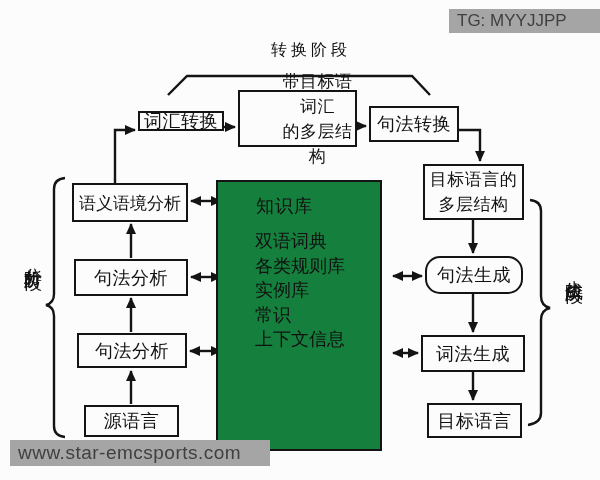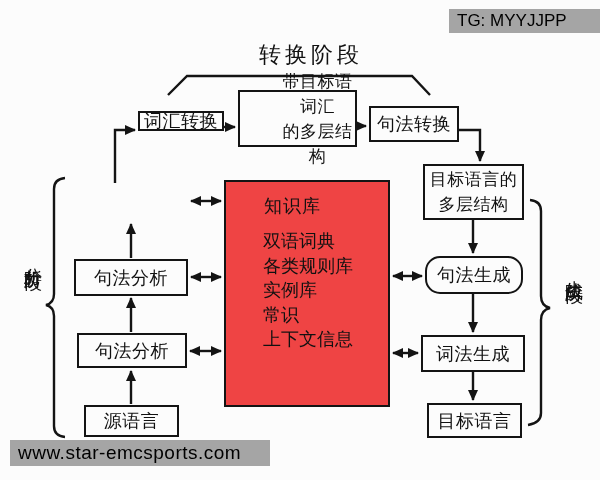--- a/index.html
+++ b/index.html
@@ -23,37 +23,37 @@
   .box-syntax-transfer    {left:369px;top:106px;width:90px; height:36px;}
   .box-target-struct      {left:423px;top:164px;width:101px;height:56px;font-size:17px;line-height:25px;}
   .box-semantic-analysis  {left:72px; top:183px;width:116px;height:39px;font-size:17px;letter-spacing:0;}
   .box-syntax-analysis    {left:74px; top:259px;width:114px;height:37px;}
   .box-lexical-analysis   {left:77px; top:333px;width:110px;height:35px;}
   .box-source-language    {left:84px; top:405px;width:95px; height:32px;}
   .box-syntax-generation  {left:425px;top:256px;width:98px; height:38px;border-radius:15px;}
   .box-lexical-generation {left:421px;top:335px;width:104px;height:37px;}
   .box-target-language    {left:427px;top:403px;width:95px; height:35px;}
   .kb-box{
-    position:absolute;left:224px;top:180px;width:166px;height:227px;
-    box-sizing:border-box;border:2.5px solid #141414;background:#ef4444;
+    position:absolute;left:216px;top:180px;width:166px;height:271px;
+    box-sizing:border-box;border:2.5px solid #141414;background:#15803d;
   }
   .kb-title{position:absolute;left:38px;top:12px;font-size:18px;letter-spacing:1px;}
   .kb-items{position:absolute;left:37px;top:47px;font-size:18px;line-height:24.5px;white-space:nowrap;}
   .diagram-title{
     position:absolute;left:255px;top:40px;width:112px;
-    text-align:center;font-size:22px;letter-spacing:4px;
+    text-align:center;font-size:16px;letter-spacing:4px;
   }
   .vlabel{
     position:absolute;writing-mode:vertical-rl;text-orientation:upright;
     font-size:18px;letter-spacing:2px;line-height:20px;
   }
   .vlabel-analysis{left:23px;top:253px;}
   .vlabel-generation{left:564px;top:266px;}
   .watermark{
-    position:absolute;background:#a5a5a5;color:#000000;
+    position:absolute;background:#a5a5a5;color:#404040;
     font-family:"Liberation Sans","DejaVu Sans",sans-serif;
     display:flex;align-items:center;
   }
   .wm-top{left:449px;top:9px;width:151px;height:24px;font-size:17px;padding-left:8px;box-sizing:border-box;}
   .wm-bottom{left:10px;top:440px;width:260px;height:26px;font-size:19px;padding-left:8px;box-sizing:border-box;letter-spacing:0.5px;}
 </style>
 </head>
 <body>
 
 <div class="stage">
@@ -98,20 +98,21 @@
 
   <div class="diagram-title">转换阶段</div>
 
   <div class="node box-lexical-transfer">词汇转换</div>
   <div class="node box-target-word-struct">带目标语词汇
 的多层结构</div>
   <div class="node box-syntax-transfer">句法转换</div>
   <div class="node box-target-struct">目标语言的
 多层结构</div>
 
+  <div class="node box-semantic-analysis">语义语境分析</div>
   <div class="node box-syntax-analysis">句法分析</div>
   <div class="node box-lexical-analysis">句法分析</div>
   <div class="node box-source-language">源语言</div>
 
   <div class="node box-syntax-generation">句法生成</div>
   <div class="node box-lexical-generation">词法生成</div>
   <div class="node box-target-language">目标语言</div>
 
   <div class="kb-box">
     <div class="kb-title">知识库</div>

